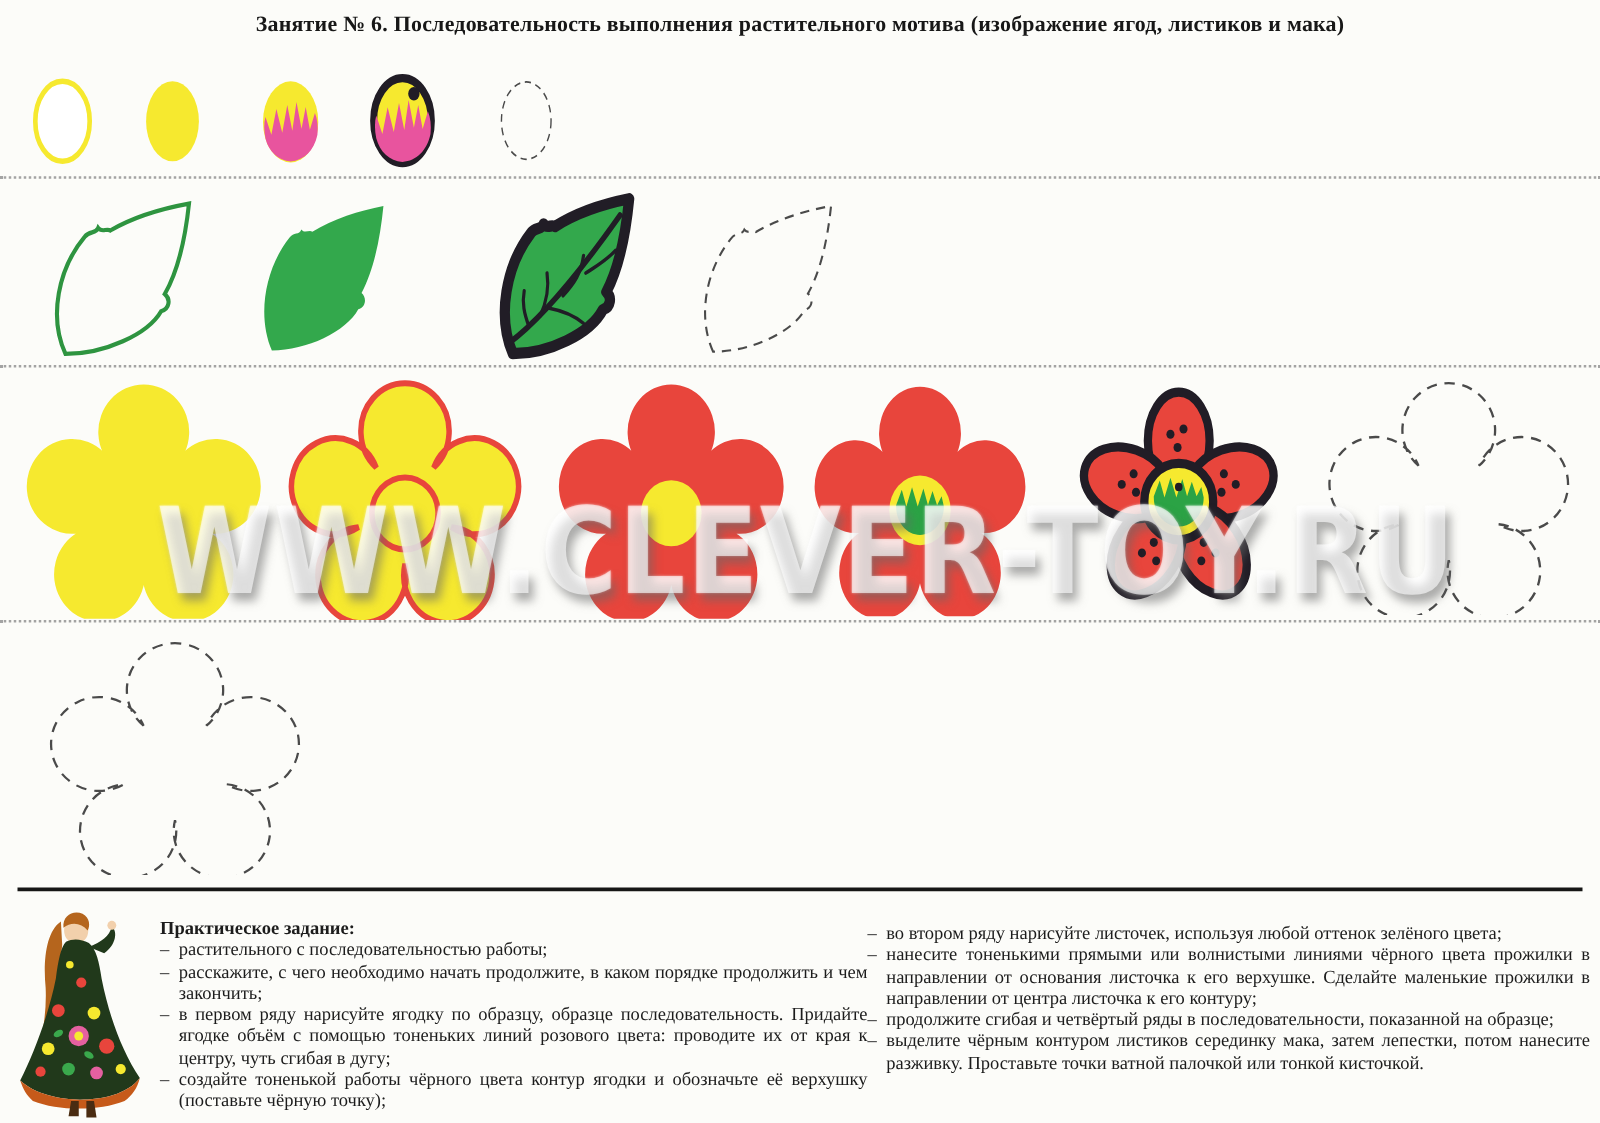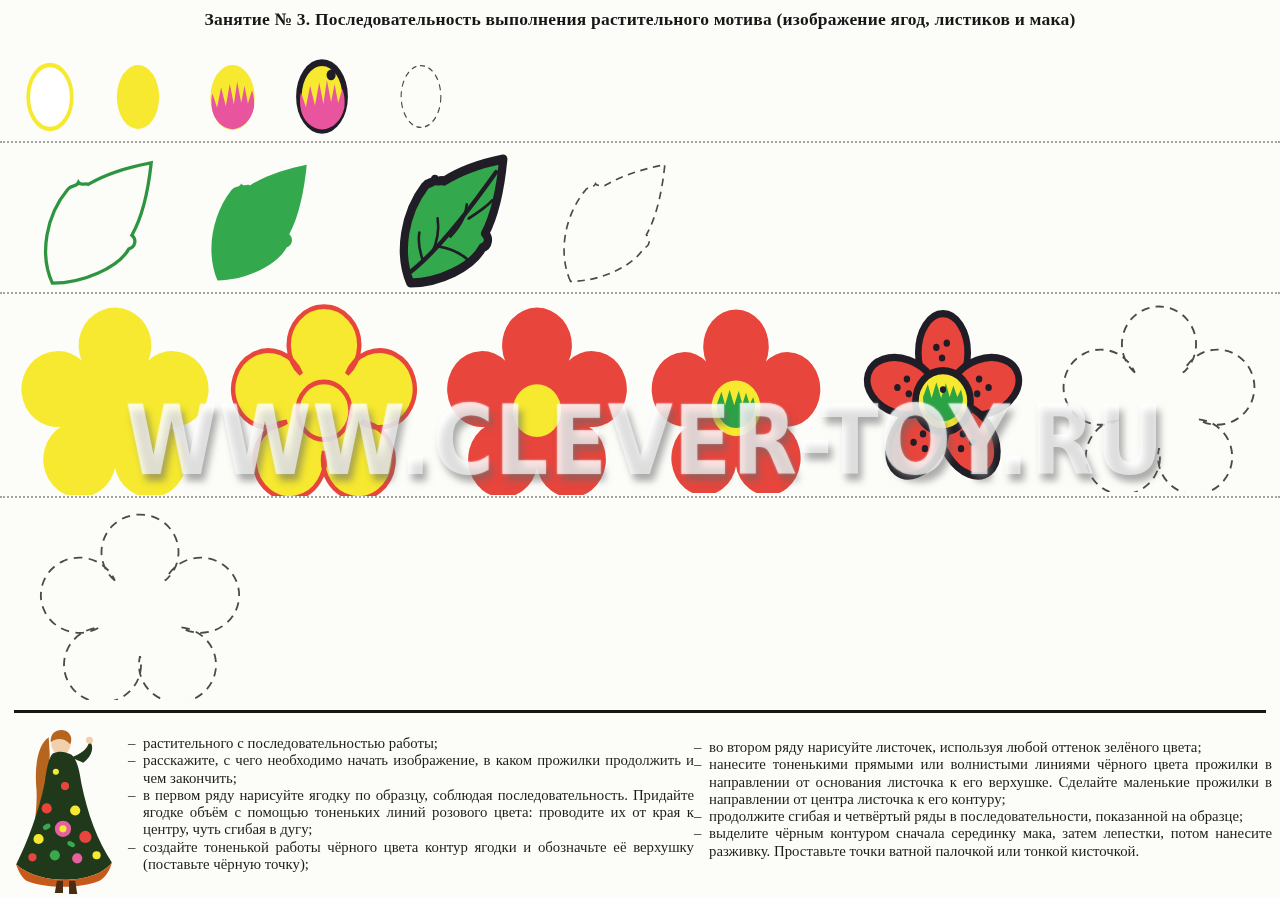--- a/index.html
+++ b/index.html
@@ -41,21 +41,21 @@
   .task-heading{font-weight:bold;}
   .titem{display:flex;}
   .titem .dash{width:15px;flex:0 0 15px;}
   .titem .itext{flex:1;text-align:justify;}
   #figure-box{position:absolute;left:8px;top:727px;width:112px;height:168px;}
   #figure-box svg{display:block;width:100%;height:100%;}
 </style>
 </head>
 <body>
 
-<div id="page-title" class="abs">Занятие № 3. Последовательность выполнения растительного мотива (изображение ягод, листиков и мака)</div>
+<div id="page-title" class="abs">Занятие № 6. Последовательность выполнения растительного мотива (изображение ягод, листиков и мака)</div>
 
 <div class="rowband" id="row-berries" style="top:50px;height:92px;">
   <div class="stage" style="left:16px;top:3px;width:68px;height:88px;">
     <svg viewBox="0 0 100 110" preserveAspectRatio="none">
       <ellipse cx="50" cy="55" rx="32" ry="40" fill="#ffffff" stroke="#f6e92f" stroke-width="5.5"></ellipse>
     </svg>
   </div>
   <div class="stage" style="left:106px;top:4px;width:64px;height:86px;">
     <svg viewBox="0 0 100 110" preserveAspectRatio="none">
       <ellipse cx="50" cy="55" rx="33" ry="41" fill="#f6e92f"></ellipse>
@@ -218,31 +218,32 @@
       <circle cx="47" cy="44" r="3" fill="#f6e92f"></circle>
       <ellipse cx="62" cy="115" rx="4" ry="2.5" fill="#3aa84c" transform="rotate(30 62 115)"></ellipse>
       <ellipse cx="38" cy="98" rx="4" ry="2.5" fill="#3aa84c" transform="rotate(-30 38 98)"></ellipse>
     </g>
     <path d="M48,151 L46,163 L54,163 L54,151 Z" fill="#4a2c12"></path>
     <path d="M60,151 L60,164 L68,164 L66,151 Z" fill="#4a2c12"></path>
   </svg>
 </div>
 
 <div id="task-left" class="task-col">
+  <div class="task-heading">Практическое задание:</div>
   <div class="titem">
     <span class="dash">–</span>
     <span class="itext">растительного с последовательностью работы;</span>
   </div>
   <div class="titem">
     <span class="dash">–</span>
-    <span class="itext">расскажите, с чего необходимо начать изображение, в каком прожилки продолжить и чем закончить;</span>
-  </div>
-  <div class="titem">
-    <span class="dash">–</span>
-    <span class="itext">в первом ряду нарисуйте ягодку по образцу, соблюдая последовательность. Придайте ягодке объём с помощью тоненьких линий розового цвета: проводите их от края к центру, чуть сгибая в дугу;</span>
+    <span class="itext">расскажите, с чего необходимо начать продолжите, в каком порядке продолжить и чем закончить;</span>
+  </div>
+  <div class="titem">
+    <span class="dash">–</span>
+    <span class="itext">в первом ряду нарисуйте ягодку по образцу, образце последовательность. Придайте ягодке объём с помощью тоненьких линий розового цвета: проводите их от края к центру, чуть сгибая в дугу;</span>
   </div>
   <div class="titem">
     <span class="dash">–</span>
     <span class="itext">создайте тоненькой работы чёрного цвета контур ягодки и обозначьте её верхушку (поставьте чёрную точку);</span>
   </div>
 </div>
 
 <div id="task-right" class="task-col">
   <div class="titem">
     <span class="dash">–</span>
@@ -251,15 +252,15 @@
   <div class="titem">
     <span class="dash">–</span>
     <span class="itext">нанесите тоненькими прямыми или волнистыми линиями чёрного цвета прожилки в направлении от основания листочка к его верхушке. Сделайте маленькие прожилки в направлении от центра листочка к его контуру;</span>
   </div>
   <div class="titem">
     <span class="dash">–</span>
     <span class="itext">продолжите сгибая и четвёртый ряды в последовательности, показанной на образце;</span>
   </div>
   <div class="titem">
     <span class="dash">–</span>
-    <span class="itext">выделите чёрным контуром сначала серединку мака, затем лепестки, потом нанесите разживку. Проставьте точки ватной палочкой или тонкой кисточкой.</span>
+    <span class="itext">выделите чёрным контуром листиков серединку мака, затем лепестки, потом нанесите разживку. Проставьте точки ватной палочкой или тонкой кисточкой.</span>
   </div>
 </div>
 
 </body></html>

